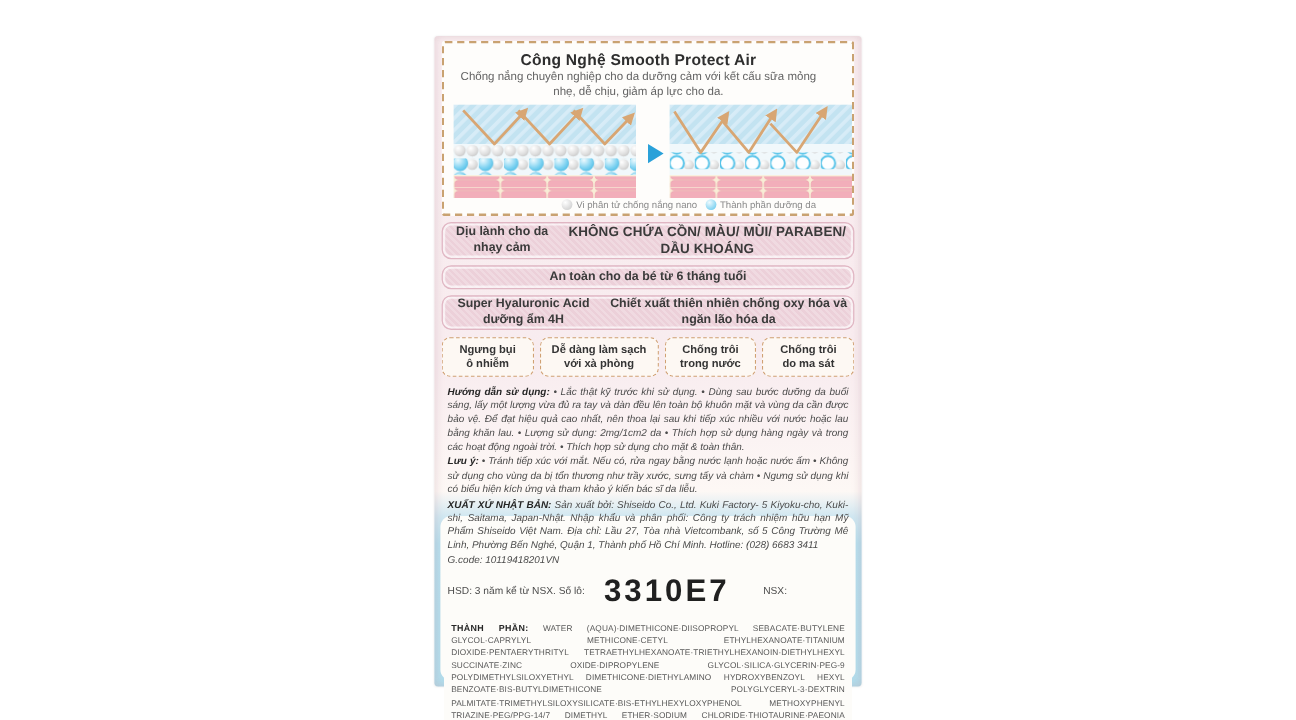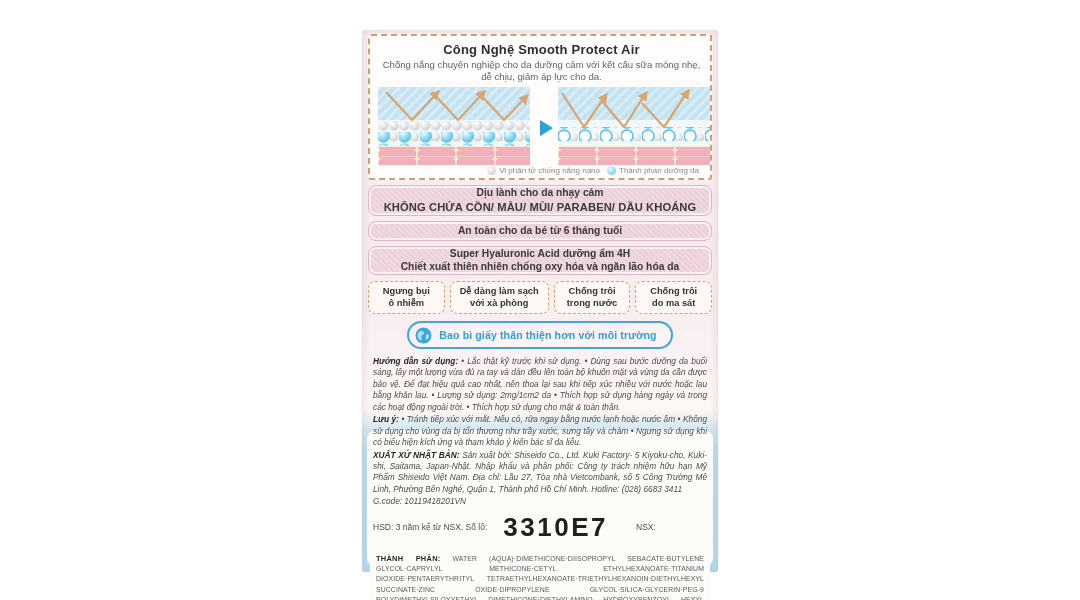--- a/index.html
+++ b/index.html
@@ -18,41 +18,41 @@
   .white-backing{
     position:absolute;left:5px;right:5px;top:400px;bottom:5px;
     background:#fdfcf9;border-radius:9px;z-index:0;
   }
   .content{position:relative;z-index:1;height:100%;}
 
   
   .tech-box{
     margin:4px 6px 0 6px;height:146px;box-sizing:border-box;
     background:#fefdfb;border:2px dashed #c9a271;border-radius:3px;
-    padding:4px 1px 2px 4px;
+    padding:4px 20px 2px 4px;
   }
   .tech-title{text-align:center;font-size:13px;font-weight:bold;color:#2e2e2e;letter-spacing:.2px;margin-top:2px;}
   .tech-sub{text-align:center;font-size:9.6px;line-height:1.3;color:#636363;margin-top:2px;padding:0 8px;}
   .diagram-wrap{margin-top:3px;}
   .legend{display:flex;justify-content:flex-end;align-items:flex-start;gap:7px;padding-right:10px;margin-top:1px;}
   .legend-item{display:flex;align-items:center;gap:3px;}
   .legend-dot{width:9px;height:9px;border-radius:50%;}
   .dot-gray{background:radial-gradient(circle at 35% 30%,#ffffff,#d4d4d4 75%,#c7c7c7);}
   .dot-blue{background:radial-gradient(circle at 35% 30%,#eefafe,#7ed2f1 75%,#59c2e8);}
   .legend-label{font-size:8px;color:#8a8a8a;}
 
   
   .claim{
     margin:5px 6px 0 6px;box-sizing:border-box;border-radius:8px;
     background:
       repeating-linear-gradient(45deg,rgba(255,255,255,.22) 0 2px,rgba(0,0,0,0) 2px 4px),
       #ecd0d9;
     border:1px solid #e0b6c3;
     box-shadow:inset 0 0 0 2px rgba(255,255,255,.65);
-    display:flex;flex-direction:column;justify-content:center;align-items:center;
+    display:flex;justify-content:center;align-items:center;
     color:#3a3a3a;text-align:center;
   }
   .claim-1{height:31px;}
   .claim-2{height:20px;}
   .claim-3{height:29px;}
   .claim .l-sm{font-size:10.3px;font-weight:bold;line-height:1.25;}
   .claim .l-lg{font-size:11.2px;font-weight:bold;line-height:1.25;letter-spacing:.1px;}
 
   
   .benefits{display:flex;gap:5px;margin:6px 6px 0 6px;height:33px;}
@@ -206,30 +206,20 @@
         <div class="benefit">
           <div>Chống trôi</div>
           <div>trong nước</div>
         </div>
         <div class="benefit">
           <div>Chống trôi</div>
           <div>do ma sát</div>
         </div>
       </div>
 
-      <div class="eco-row">
-        <div class="eco-pill">
-          <svg width="17" height="17" viewBox="0 0 17 17">
-            <circle cx="8.5" cy="8.5" r="8" fill="#3aa6dc"></circle>
-            <path d="M3.5,5 Q6,3 8,4.5 Q10,6 8,7.5 Q5.5,9 6.5,11 Q7.5,13 5.5,13.5 Q3,12 2.5,9 Q2.2,6.8 3.5,5 Z" fill="#bfe4f4" opacity=".9"></path>
-            <path d="M11,7.5 Q13.5,6.5 14.5,8.5 Q14,11.5 11.5,13 Q10,12 10.8,10 Q11.5,8.8 11,7.5 Z" fill="#bfe4f4" opacity=".9"></path>
-          </svg>
-          <span class="eco-label">Bao bì giấy thân thiện hơn với môi trường</span>
-        </div>
-      </div>
 
       <div class="body-text">
         <p><span class="blabel">Hướng dẫn sử dụng:</span><span> • Lắc thật kỹ trước khi sử dụng. • Dùng sau bước dưỡng da buổi sáng, lấy một lượng vừa đủ ra tay và dàn đều lên toàn bộ khuôn mặt và vùng da cần được bảo vệ. Để đạt hiệu quả cao nhất, nên thoa lại sau khi tiếp xúc nhiều với nước hoặc lau bằng khăn lau. • Lượng sử dụng: 2mg/1cm2 da • Thích hợp sử dụng hàng ngày và trong các hoạt động ngoài trời. • Thích hợp sử dụng cho mặt &amp; toàn thân.</span></p>
         <p><span class="blabel">Lưu ý:</span><span> • Tránh tiếp xúc với mắt. Nếu có, rửa ngay bằng nước lạnh hoặc nước ấm • Không sử dụng cho vùng da bị tổn thương như trầy xước, sưng tấy và chàm • Ngưng sử dụng khi có biểu hiện kích ứng và tham khảo ý kiến bác sĩ da liễu.</span></p>
         <p><span class="blabel">XUẤT XỨ NHẬT BẢN:</span><span> Sản xuất bởi: Shiseido Co., Ltd. Kuki Factory- 5 Kiyoku-cho, Kuki-shi, Saitama, Japan-Nhật. Nhập khẩu và phân phối: Công ty trách nhiệm hữu hạn Mỹ Phẩm Shiseido Việt Nam. Địa chỉ: Lầu 27, Tòa nhà Vietcombank, số 5 Công Trường Mê Linh, Phường Bến Nghé, Quận 1, Thành phố Hồ Chí Minh. Hotline: (028) 6683 3411</span></p>
         <p class="gcode">G.code: 10119418201VN</p>
       </div>
 
       <div class="lot-row">
         <span class="lot-small">HSD: 3 năm kể từ NSX. Số lô:</span>

